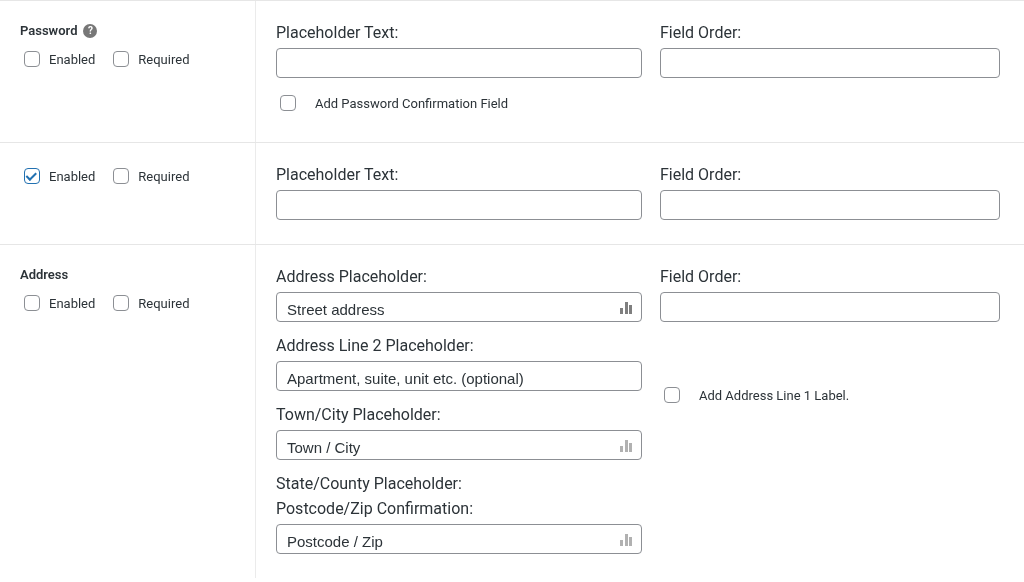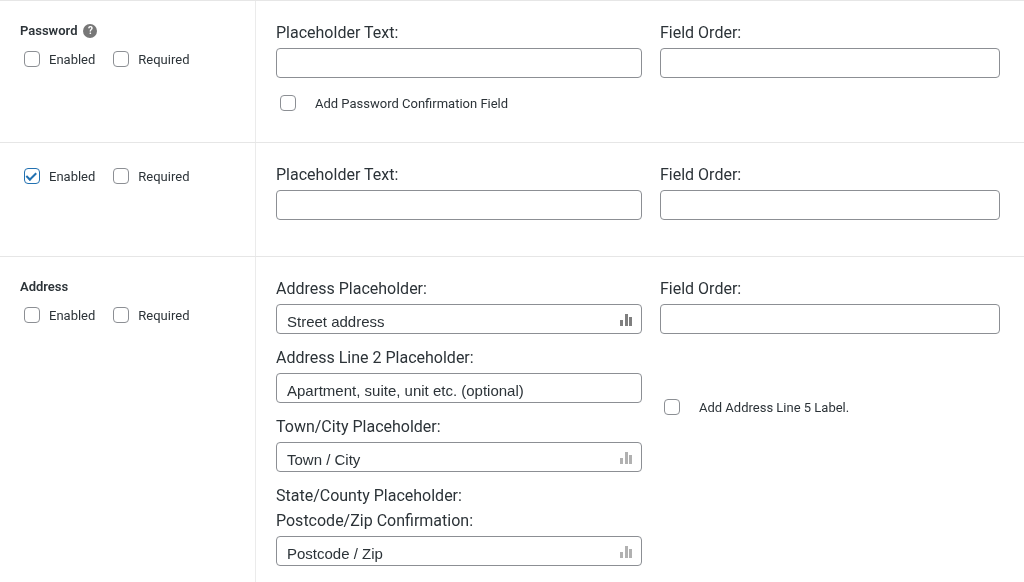--- a/index.html
+++ b/index.html
@@ -97,21 +97,21 @@
     border-radius: 4px;
     padding: 8px 30px 4px 10px;
     font-size: 15px;
     color: #2c3338;
     background: #fff;
   }
   .input-wrap {
     position: relative;
     margin-bottom: 14px;
   }
-  .input-wrap.nomb { margin-bottom: 12px; }
+  .input-wrap.nomb { margin-bottom: 0; }
   .autofill-icon {
     position: absolute;
     right: 8px; top: 50%;
     transform: translateY(-50%);
     width: 14px; height: 14px;
     display: flex; align-items: flex-end; gap: 1.5px;
     opacity: 0.45;
   }
   .autofill-icon span {
     width: 3px; background: #555; display: block;
@@ -253,17 +253,17 @@
       </div>
     </div>
     <div class="col-end">
       <span class="form-label">Field Order:</span>
       <div class="input-wrap">
         <input class="text-input" type="text" value="" style="">
       </div>
       <div style="height:24px"></div>
       <div class="checkbox-line" style="margin-top:24px">
         <input type="checkbox" style="">
-        <span>Add Address Line 5 Label.</span>
+        <span>Add Address Line 1 Label.</span>
       </div>
     </div>
   </div>
 </div>
 
 </body></html>

